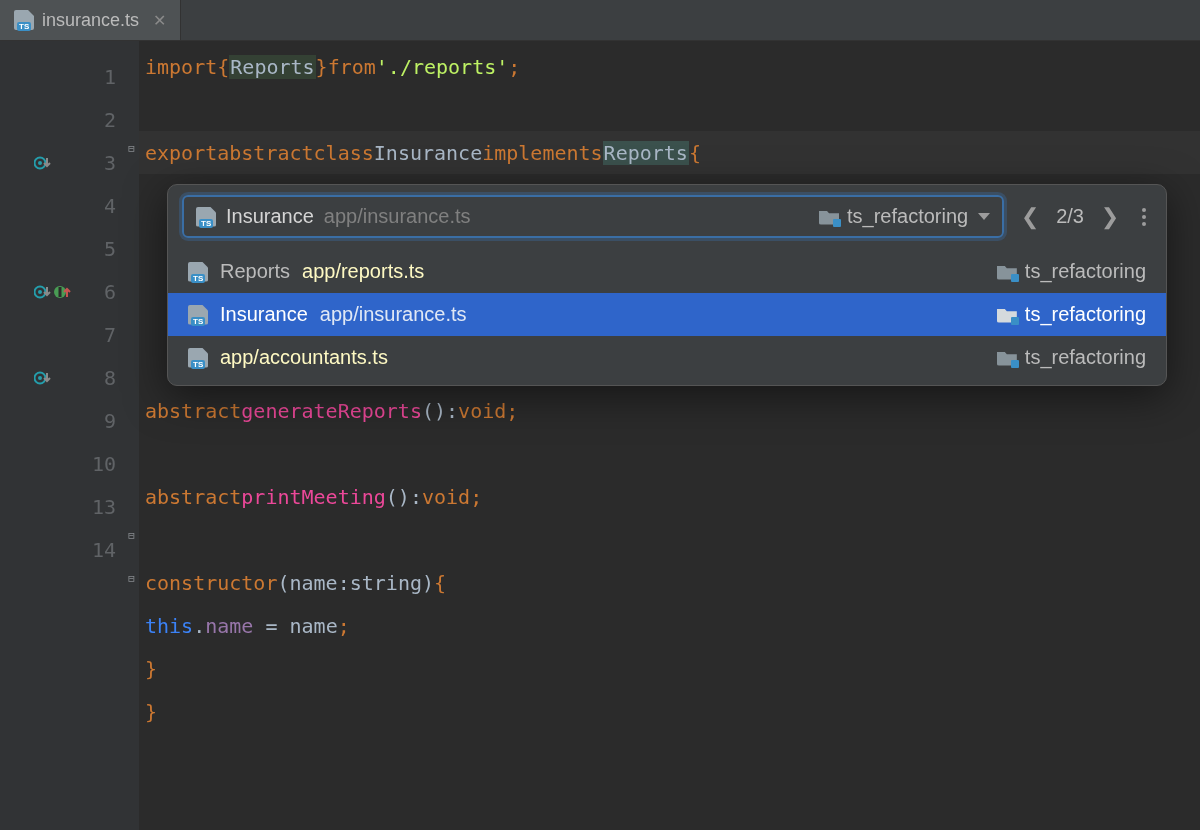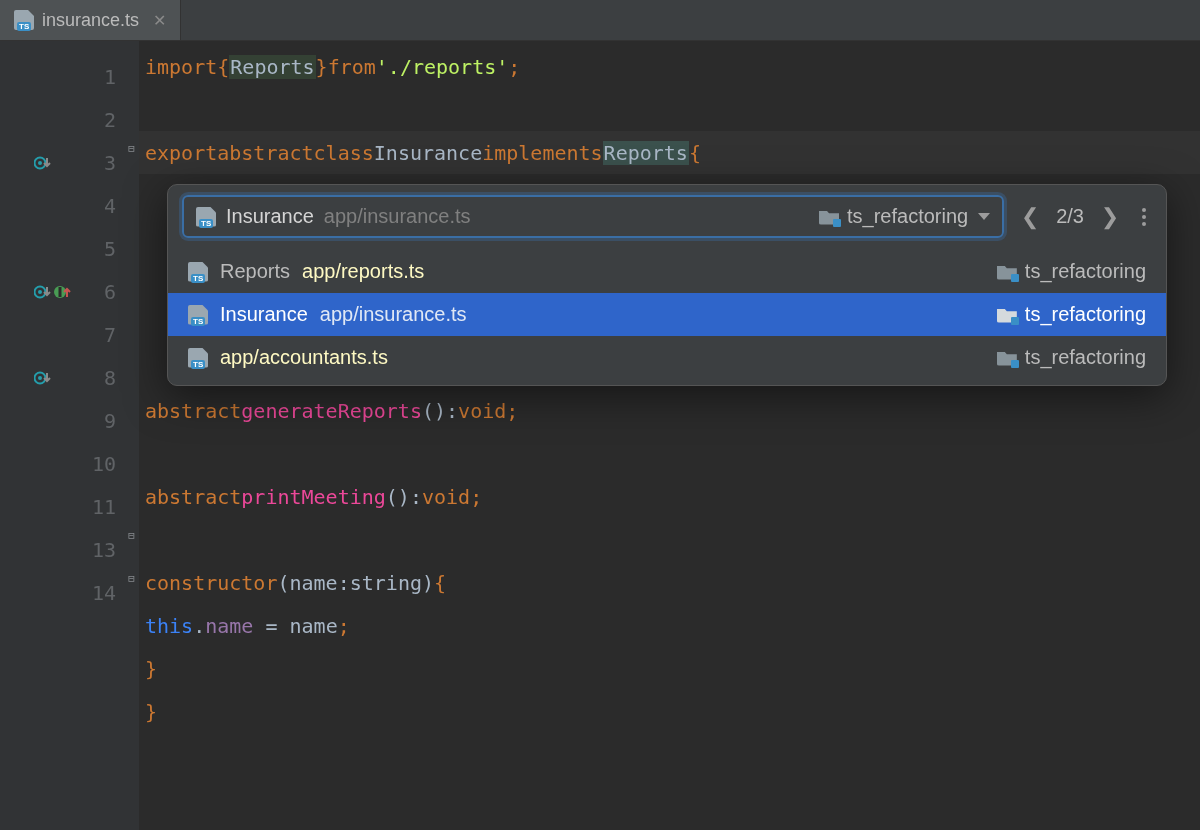--- a/index.html
+++ b/index.html
@@ -321,24 +321,20 @@
     <div class="gutter-row">
         <span class="gutter-icons"></span>
         <span class="line-number">9</span>
       </div>
     <div class="gutter-row">
         <span class="gutter-icons"></span>
         <span class="line-number">10</span>
       </div>
     <div class="gutter-row">
         <span class="gutter-icons"></span>
-        <span class="line-number">11</span>
-      </div>
-    <div class="gutter-row">
-        <span class="gutter-icons"></span>
         <span class="line-number">13</span>
       </div>
     <div class="gutter-row">
         <span class="gutter-icons"></span>
         <span class="line-number">14</span>
       </div>
   </div>
 
   <div class="fold-strip">
     <div class="fold-mark" style="top:102px;">⊟</div>

